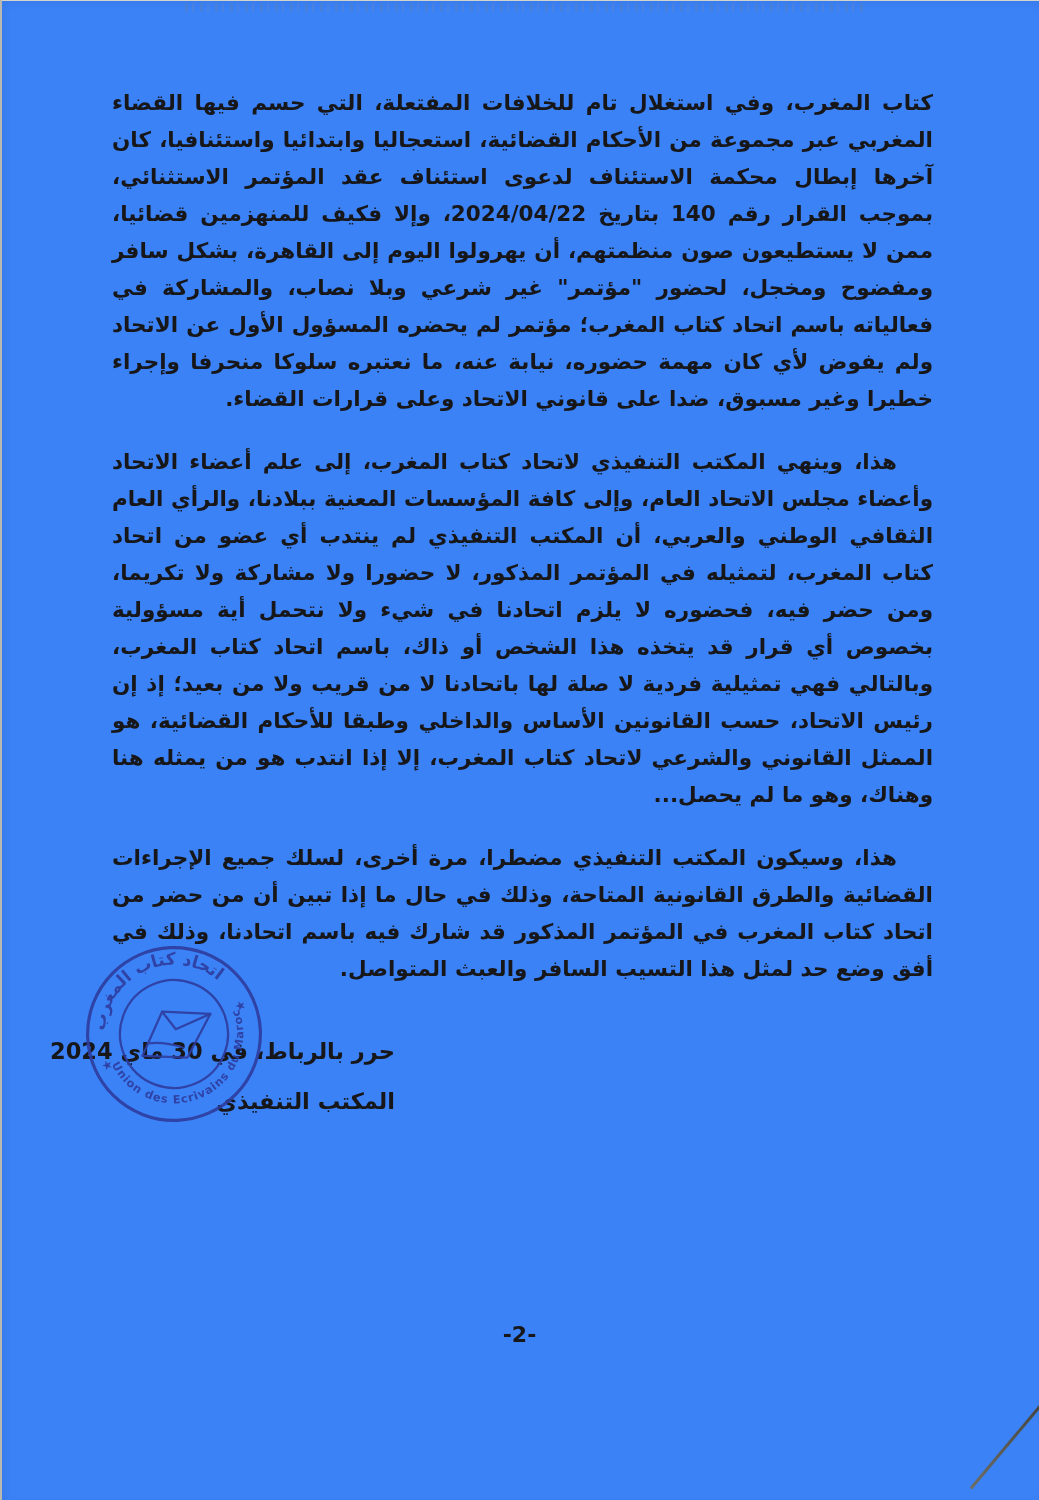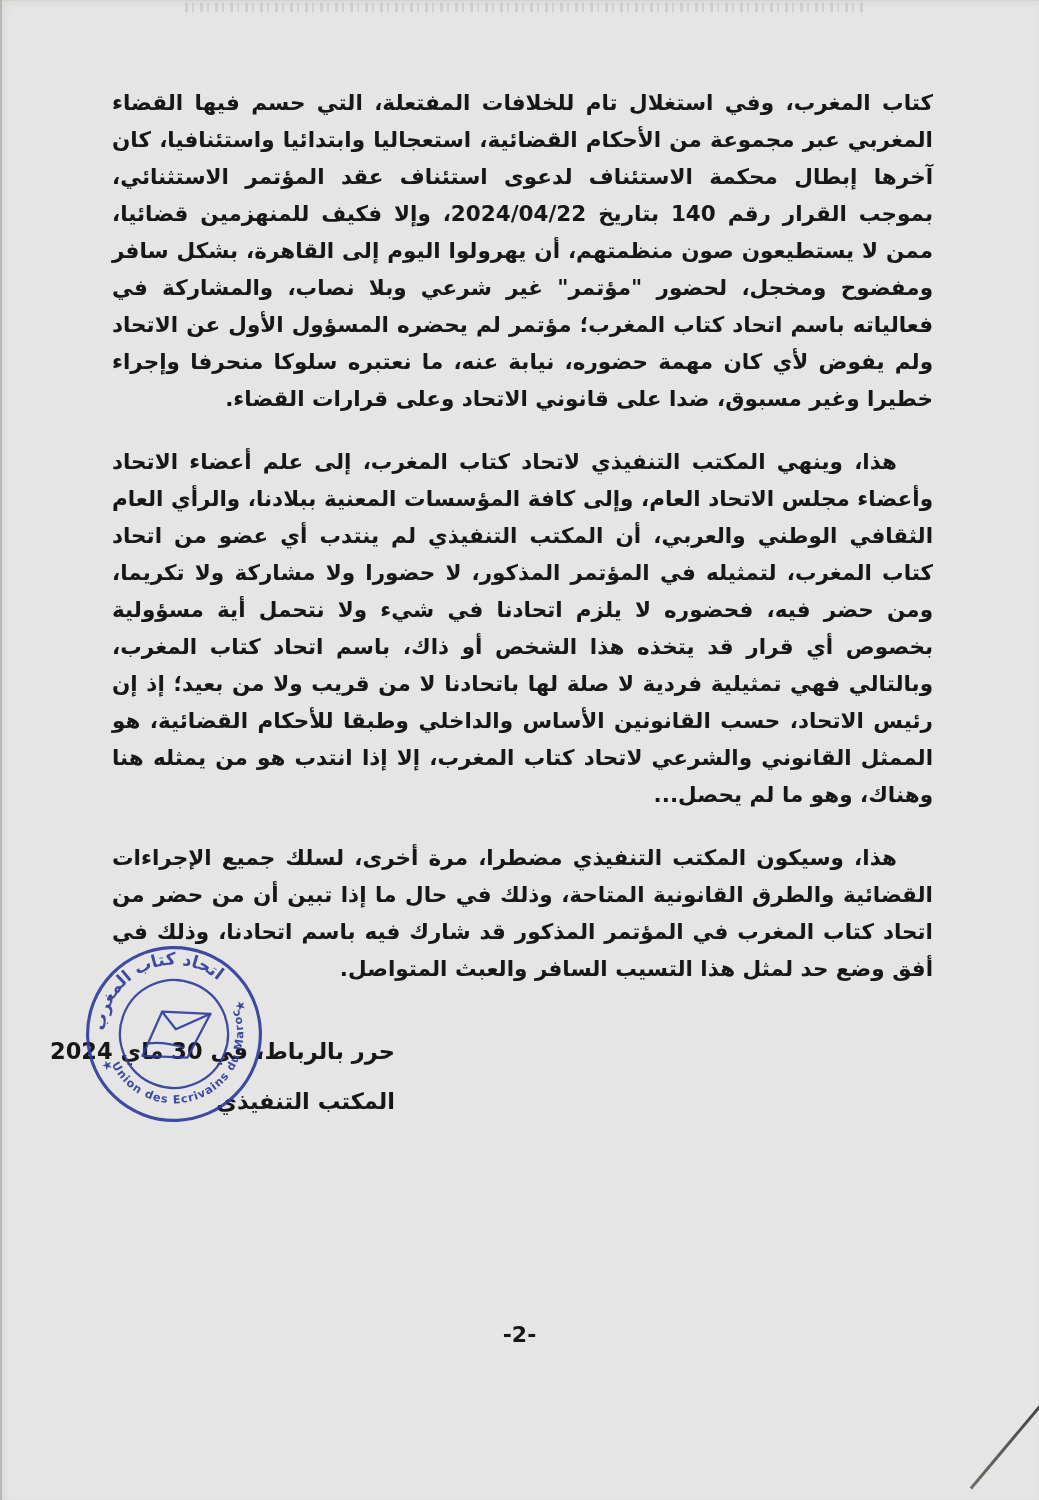--- a/index.html
+++ b/index.html
@@ -3,21 +3,21 @@
 <meta charset="utf-8">
 <style>
   * { margin:0; padding:0; box-sizing:border-box; }
   html,body { background:#ffffff; }
   body { font-family:"DejaVu Sans", sans-serif; }
 
   .page {
     position:relative;
     width:1039px; height:1500px;
     margin:0 auto;
-    background:#e5e5e5;
+    background:#3b82f6;
     overflow:hidden;
     box-shadow: inset 2px 0 0 #b9b9b2, inset 0 1px 0 #d4d4cc, inset 4px 3px 8px rgba(0,0,0,0.06);
   }
 
   
   .scan-noise {
     position:absolute; top:3px; left:185px; width:680px; height:9px;
     opacity:0.20; filter:blur(0.7px);
     background: repeating-linear-gradient(90deg,
       #74847b 0 3px, transparent 3px 7px,

